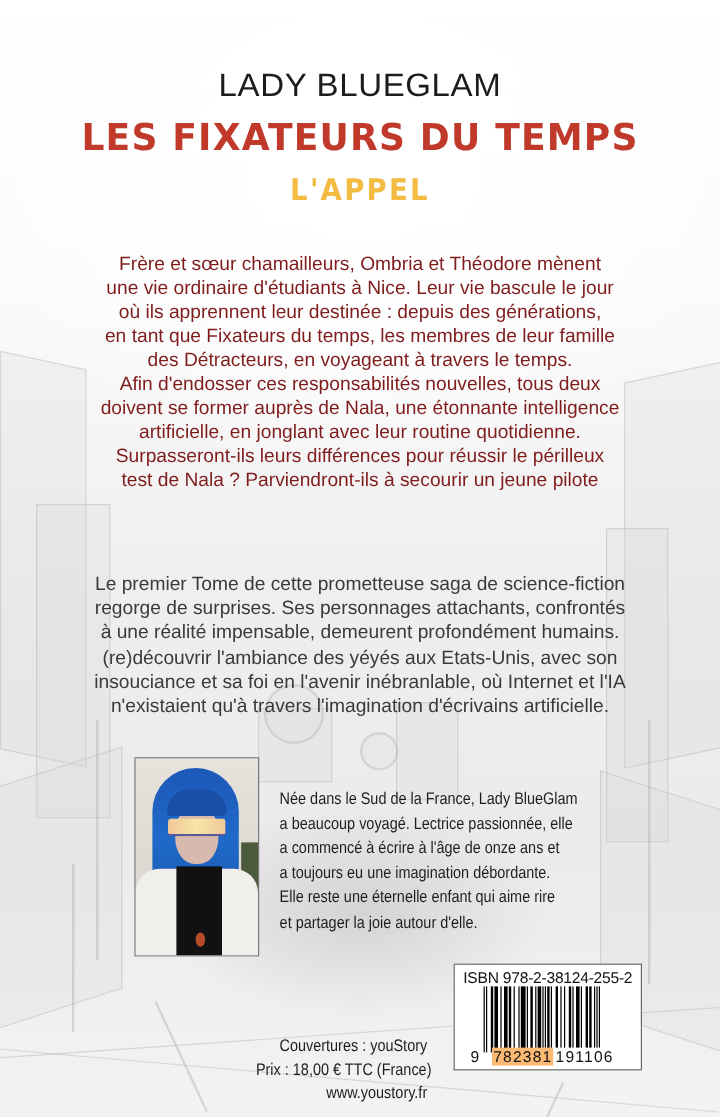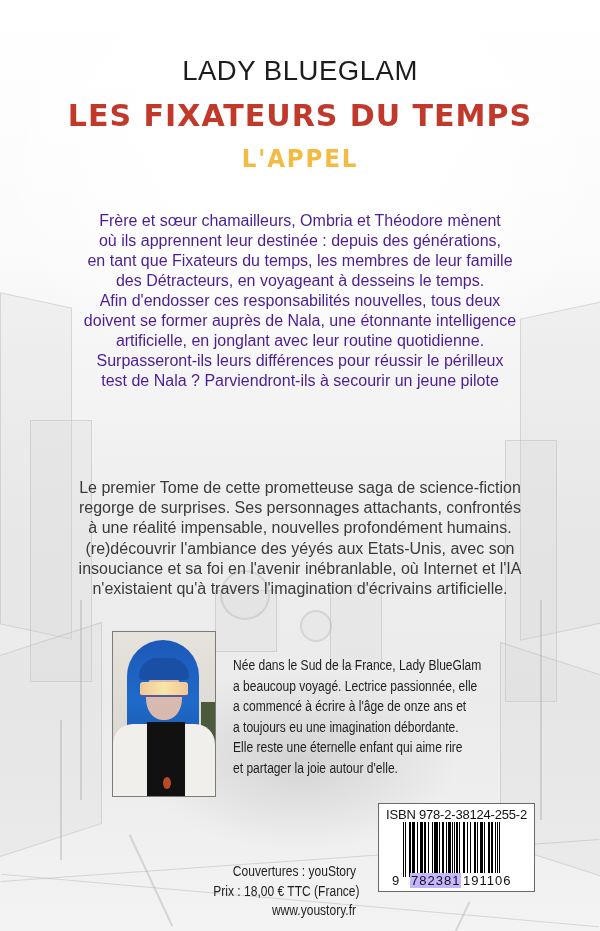--- a/index.html
+++ b/index.html
@@ -33,21 +33,21 @@
     }
     .subtitle {
       position: absolute; top: 144px; left: 0; width: 600px; text-align: center;
       font-family: "DejaVu Sans", sans-serif; font-weight: bold;
       font-size: 25px; letter-spacing: 2px; color: #f4bb42;
       transform: scaleX(0.92);
     }
     .synopsis {
       position: absolute; top: 211px; left: 40px; width: 520px; text-align: center;
       font-family: "Liberation Sans", sans-serif; font-size: 16px; line-height: 20px;
-      color: #4c1d95;
+      color: #7f1d1d;
     }
     .synopsis .ln, .review .ln { display: block; white-space: nowrap; }
     .review {
       position: absolute; top: 478px; left: 40px; width: 520px; text-align: center;
       font-family: "Liberation Sans", sans-serif; font-size: 16px; line-height: 20.2px;
       color: #3a3a3a;
     }
     .photo {
       position: absolute; left: 112px; top: 631px; width: 102px; height: 164px;
       border: 1px solid #7a7a7a; overflow: hidden;
@@ -82,21 +82,21 @@
       position: absolute; left: 0; top: 3px; width: 155px; text-align: center;
       font-family: "Liberation Sans", sans-serif; font-size: 13px; color: #111; letter-spacing: -0.2px;
     }
     .bars { position: absolute; left: 24px; top: 18px; width: 116px; height: 55px; display: flex; align-items: stretch; }
     .bars span { display: block; height: 100%; }
     .ean {
       position: absolute; left: 13px; top: 69px; width: 135px;
       font-family: "Liberation Sans", sans-serif; font-size: 13px; color: #111; letter-spacing: 1px;
     }
     .ean .first { position: absolute; left: 0; top: 0; }
-    .ean .left { position: absolute; left: 18px; top: 0; background: #c4b5fd; padding: 0 1px; }
+    .ean .left { position: absolute; left: 18px; top: 0; background: #fdba74; padding: 0 1px; }
     .ean .right { position: absolute; left: 70px; top: 0; background: #fff; padding: 0 1px; }
   </style>
 </head>
 <body>
 
 <div class="bg">
   <div class="panel" style="left:0;top:300px;width:70px;height:330px;transform:skewY(12deg);"></div>
   <div class="panel" style="left:30px;top:420px;width:60px;height:260px;"></div>
   <div class="panel" style="left:-10px;top:640px;width:110px;height:200px;transform:skewY(-18deg);"></div>
   <div class="panel" style="left:520px;top:310px;width:80px;height:320px;transform:skewY(-12deg);"></div>
@@ -114,34 +114,35 @@
   <div class="line" style="left:150px;top:830px;width:2px;height:101px;transform:rotate(-25deg);"></div>
   <div class="line" style="left:460px;top:900px;width:2px;height:40px;transform:rotate(25deg);"></div>
 </div>
 
 <div class="author">LADY BLUEGLAM</div>
 <div class="title">LES FIXATEURS DU TEMPS</div>
 <div class="subtitle">L'APPEL</div>
 
 <div class="synopsis">
   <span class="ln">Frère et sœur chamailleurs, Ombria et Théodore mènent</span>
+  <span class="ln">une vie ordinaire d'étudiants à Nice. Leur vie bascule le jour</span>
   <span class="ln">où ils apprennent leur destinée : depuis des générations,</span>
   <span class="ln">en tant que Fixateurs du temps, les membres de leur famille</span>
-  <span class="ln">des Détracteurs, en voyageant à desseins le temps.</span>
+  <span class="ln">des Détracteurs, en voyageant à travers le temps.</span>
   <span class="ln">Afin d'endosser ces responsabilités nouvelles, tous deux</span>
   <span class="ln">doivent se former auprès de Nala, une étonnante intelligence</span>
   <span class="ln">artificielle, en jonglant avec leur routine quotidienne.</span>
   <span class="ln">Surpasseront-ils leurs différences pour réussir le périlleux</span>
   <span class="ln">test de Nala ? Parviendront-ils à secourir un jeune pilote</span>
 </div>
 
 <div class="review">
   <span class="ln">Le premier Tome de cette prometteuse saga de science-fiction</span>
   <span class="ln">regorge de surprises. Ses personnages attachants, confrontés</span>
-  <span class="ln">à une réalité impensable, nouvelles profondément humains.</span>
+  <span class="ln">à une réalité impensable, demeurent profondément humains.</span>
   <span class="ln">(re)découvrir l'ambiance des yéyés aux Etats-Unis, avec son</span>
   <span class="ln">insouciance et sa foi en l'avenir inébranlable, où Internet et l'IA</span>
   <span class="ln">n'existaient qu'à travers l'imagination d'écrivains artificielle.</span>
 </div>
 
 <div class="photo" title="Portrait of Lady BlueGlam with blue hair and tinted glasses">
   <div class="plant"></div>
   <div class="hair"></div>
   <div class="coat"></div>
   <div class="shirt"></div>

